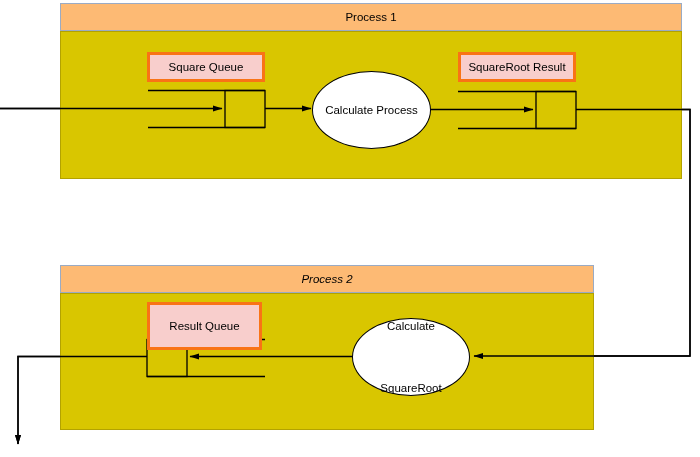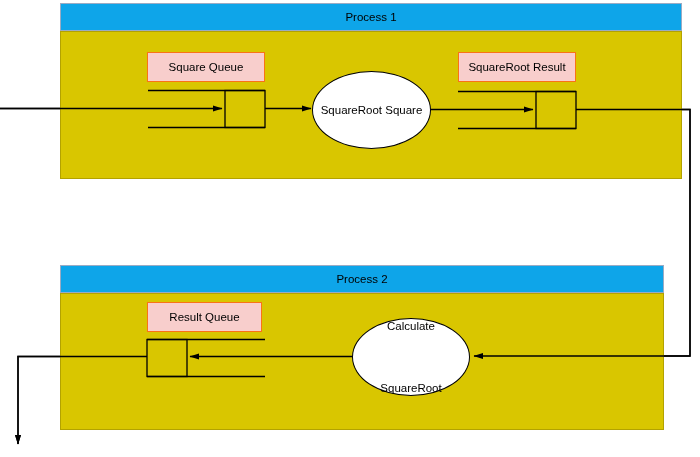--- a/index.html
+++ b/index.html
@@ -26,21 +26,21 @@
     border: 1px solid #b3a200;
     background: #d9c600;
   }
   .proc-header {
     position: absolute;
     left: 0;
     top: 0;
     right: 0;
     height: 28px;
     box-sizing: border-box;
-    background: #0ea5e9;
+    background: #fdba74;
     border: 1px solid #9aabc4;
     display: flex;
     align-items: center;
     justify-content: center;
     font-size: 11.5px;
     color: #000000;
   }
   .proc-body {
     position: absolute;
     left: 0;
@@ -48,21 +48,21 @@
     bottom: 0;
     top: 28px;
     background: #d9c600;
     border: 1px solid #b3a200;
     box-sizing: border-box;
   }
   .qlabel {
     position: absolute;
     box-sizing: border-box;
     background: #f8cecc;
-    border: 1px solid #f97316;
+    border: 3px solid #f97316;
     display: flex;
     align-items: center;
     justify-content: center;
     font-size: 11.5px;
     color: #000000;
     white-space: nowrap;
   }
   .ellipse {
     position: absolute;
     box-sizing: border-box;
@@ -132,21 +132,21 @@
   </g>
 </svg>
 
 <div class="proc" style="left:60px; top:3px; width:622px; height:176px; border:none; background:transparent;">
   <div class="proc-header">
     <span>Process 1</span>
   </div>
   <div class="proc-body"></div>
 </div>
 
-<div class="proc" style="left:60px; top:265px; width:604px; height:165px; border:none; background:transparent;">
+<div class="proc" style="left:60px; top:265px; width:534px; height:165px; border:none; background:transparent;font-style:italic;">
   <div class="proc-header">
     <span>Process 2</span>
   </div>
   <div class="proc-body"></div>
 </div>
 
 <svg style="position:absolute;left:0;top:0;width:700px;height:457px;pointer-events:none;" viewBox="0 0 700 457" xmlns="http://www.w3.org/2000/svg">
   <defs>
     <marker id="arrow2" markerWidth="10" markerHeight="10" refX="9" refY="3.6" orient="auto" markerUnits="userSpaceOnUse">
       <path d="M0,0.6 L9.5,3.6 L0,6.6 Z" fill="#000000"></path>
@@ -192,24 +192,24 @@
 </svg>
 
 <div class="qlabel" style="left:147px; top:52px; width:118px; height:30px;">
   <span>Square Queue</span>
 </div>
 
 <div class="qlabel" style="left:458px; top:52px; width:118px; height:30px;">
   <span>SquareRoot Result</span>
 </div>
 
-<div class="qlabel" style="left:147px; top:302px; width:115px; height:30px;">
+<div class="qlabel" style="left:147px; top:302px; width:115px; height:48px;">
   <span>Result Queue</span>
 </div>
 
 <div class="ellipse" style="left:312px; top:71px; width:119px; height:78px;">
-  <span>SquareRoot Square</span>
+  <span>Calculate Process</span>
 </div>
 
 <div class="ellipse" style="left:352px; top:318px; width:118px; height:78px; flex-direction:column;gap:48px;">
   <span>Calculate</span>
   <span>SquareRoot</span>
 </div>
 
 </body></html>

